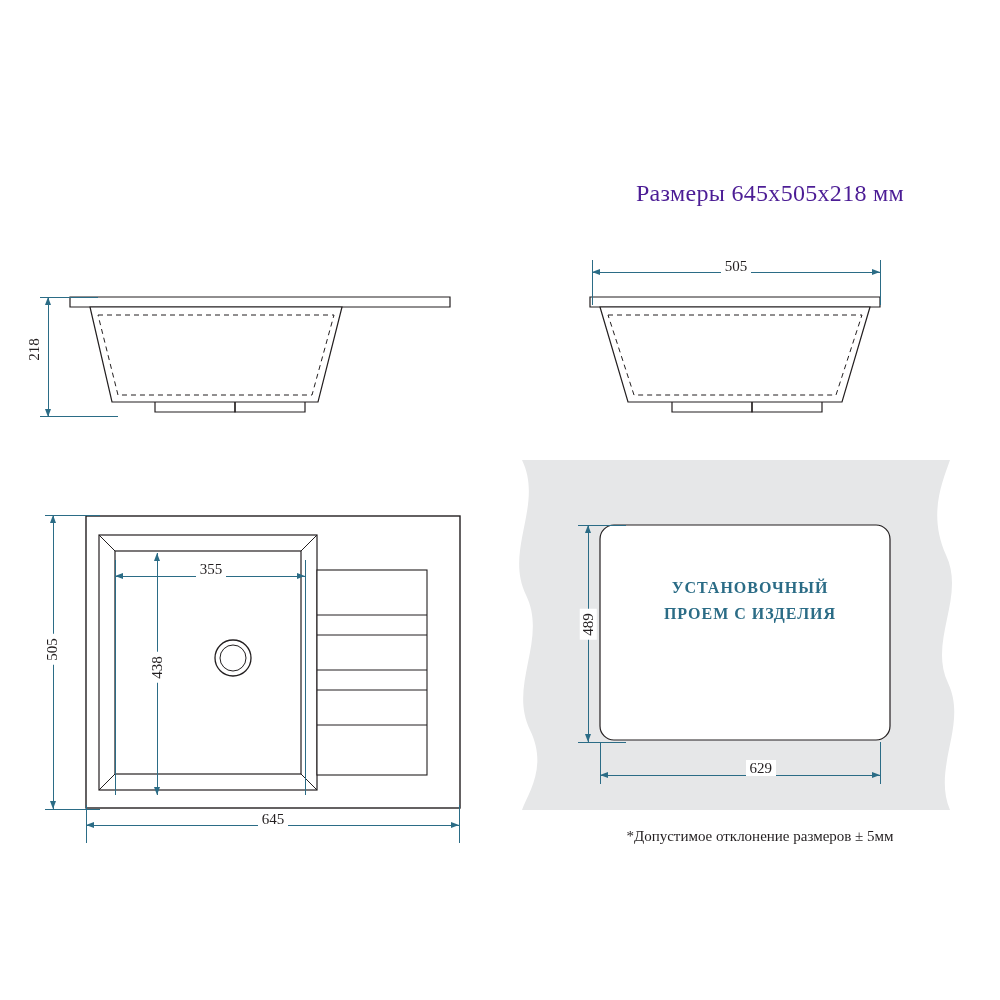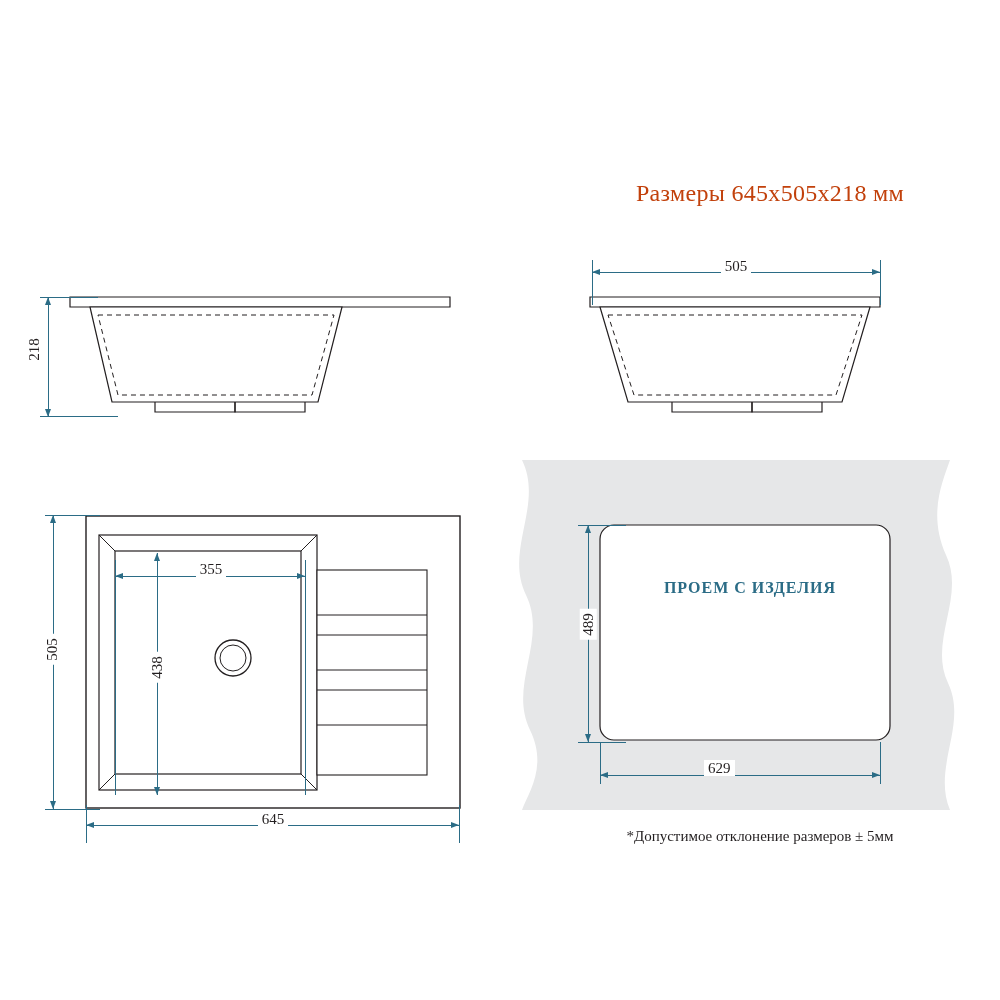--- a/index.html
+++ b/index.html
@@ -18,21 +18,21 @@
   .abs { position: absolute; }
 
   
   #title {
     left: 560px;
     top: 180px;
     width: 420px;
     text-align: center;
     font-family: "Liberation Serif", serif;
     font-size: 24px;
-    color: #c2410c;
+    color: #4c1d95;
     letter-spacing: 0.3px;
     white-space: nowrap;
   }
 
   
   .dim-line {
     background: #2b6c86;
   }
   .dim-h { height: 1px; }
   .dim-v { width: 1px; }
@@ -234,40 +234,41 @@
                C 432 312, 468 270, 448 228
                C 428 186, 466 142, 446 100
                C 428 60, 442 28, 450 5
                Z" fill="#e6e7e8" stroke="none"></path>
 
       <rect x="100" y="70" width="290" height="215" rx="14" ry="14" fill="#ffffff" stroke="#231f20" stroke-width="1.2"></rect>
     </svg>
   </div>
 
   <div class="abs" id="recess-note">
+    <div>УСТАНОВОЧНЫЙ</div>
     <div>ПРОЕМ С ИЗДЕЛИЯ</div>
   </div>
 
   <div class="abs" style="left:560px; top:520px; width:50px; height:230px;">
     <div class="abs ext-line" style="left:18px; top:5px; width:48px; height:1px;"></div>
     <div class="abs ext-line" style="left:18px; top:222px; width:48px; height:1px;"></div>
     <div class="abs dim-line dim-v" style="left:28px; top:5px; height:217px;"></div>
     <div class="abs arrow-v up" style="left:24.5px; top:5px;"></div>
     <div class="abs arrow-v down" style="left:24.5px; top:214px;"></div>
     <div class="abs" style="left:4px; top:95px; width:48px; text-align:center;">
       <span class="dim-text vert" style="display:inline-block; transform:rotate(-90deg);">489</span>
     </div>
   </div>
 
   <div class="abs" style="left:588px; top:742px; width:310px; height:50px;">
     <div class="abs ext-line" style="left:12px; top:0px; width:1px; height:42px;"></div>
     <div class="abs ext-line" style="left:292px; top:0px; width:1px; height:42px;"></div>
     <div class="abs dim-line dim-h" style="left:12px; top:33px; width:281px;"></div>
     <div class="abs arrow left" style="left:12px; top:29.5px;"></div>
     <div class="abs arrow right" style="left:284px; top:29.5px;"></div>
-    <div class="abs" style="left:116px; top:17px; width:72px; text-align:left;">
+    <div class="abs" style="left:116px; top:17px; width:72px; text-align:right;">
       <span class="dim-text">629</span>
     </div>
   </div>
 
   <div class="abs" id="footnote">*Допустимое отклонение размеров ± 5мм</div>
 
 </div>
 
 </body></html>

